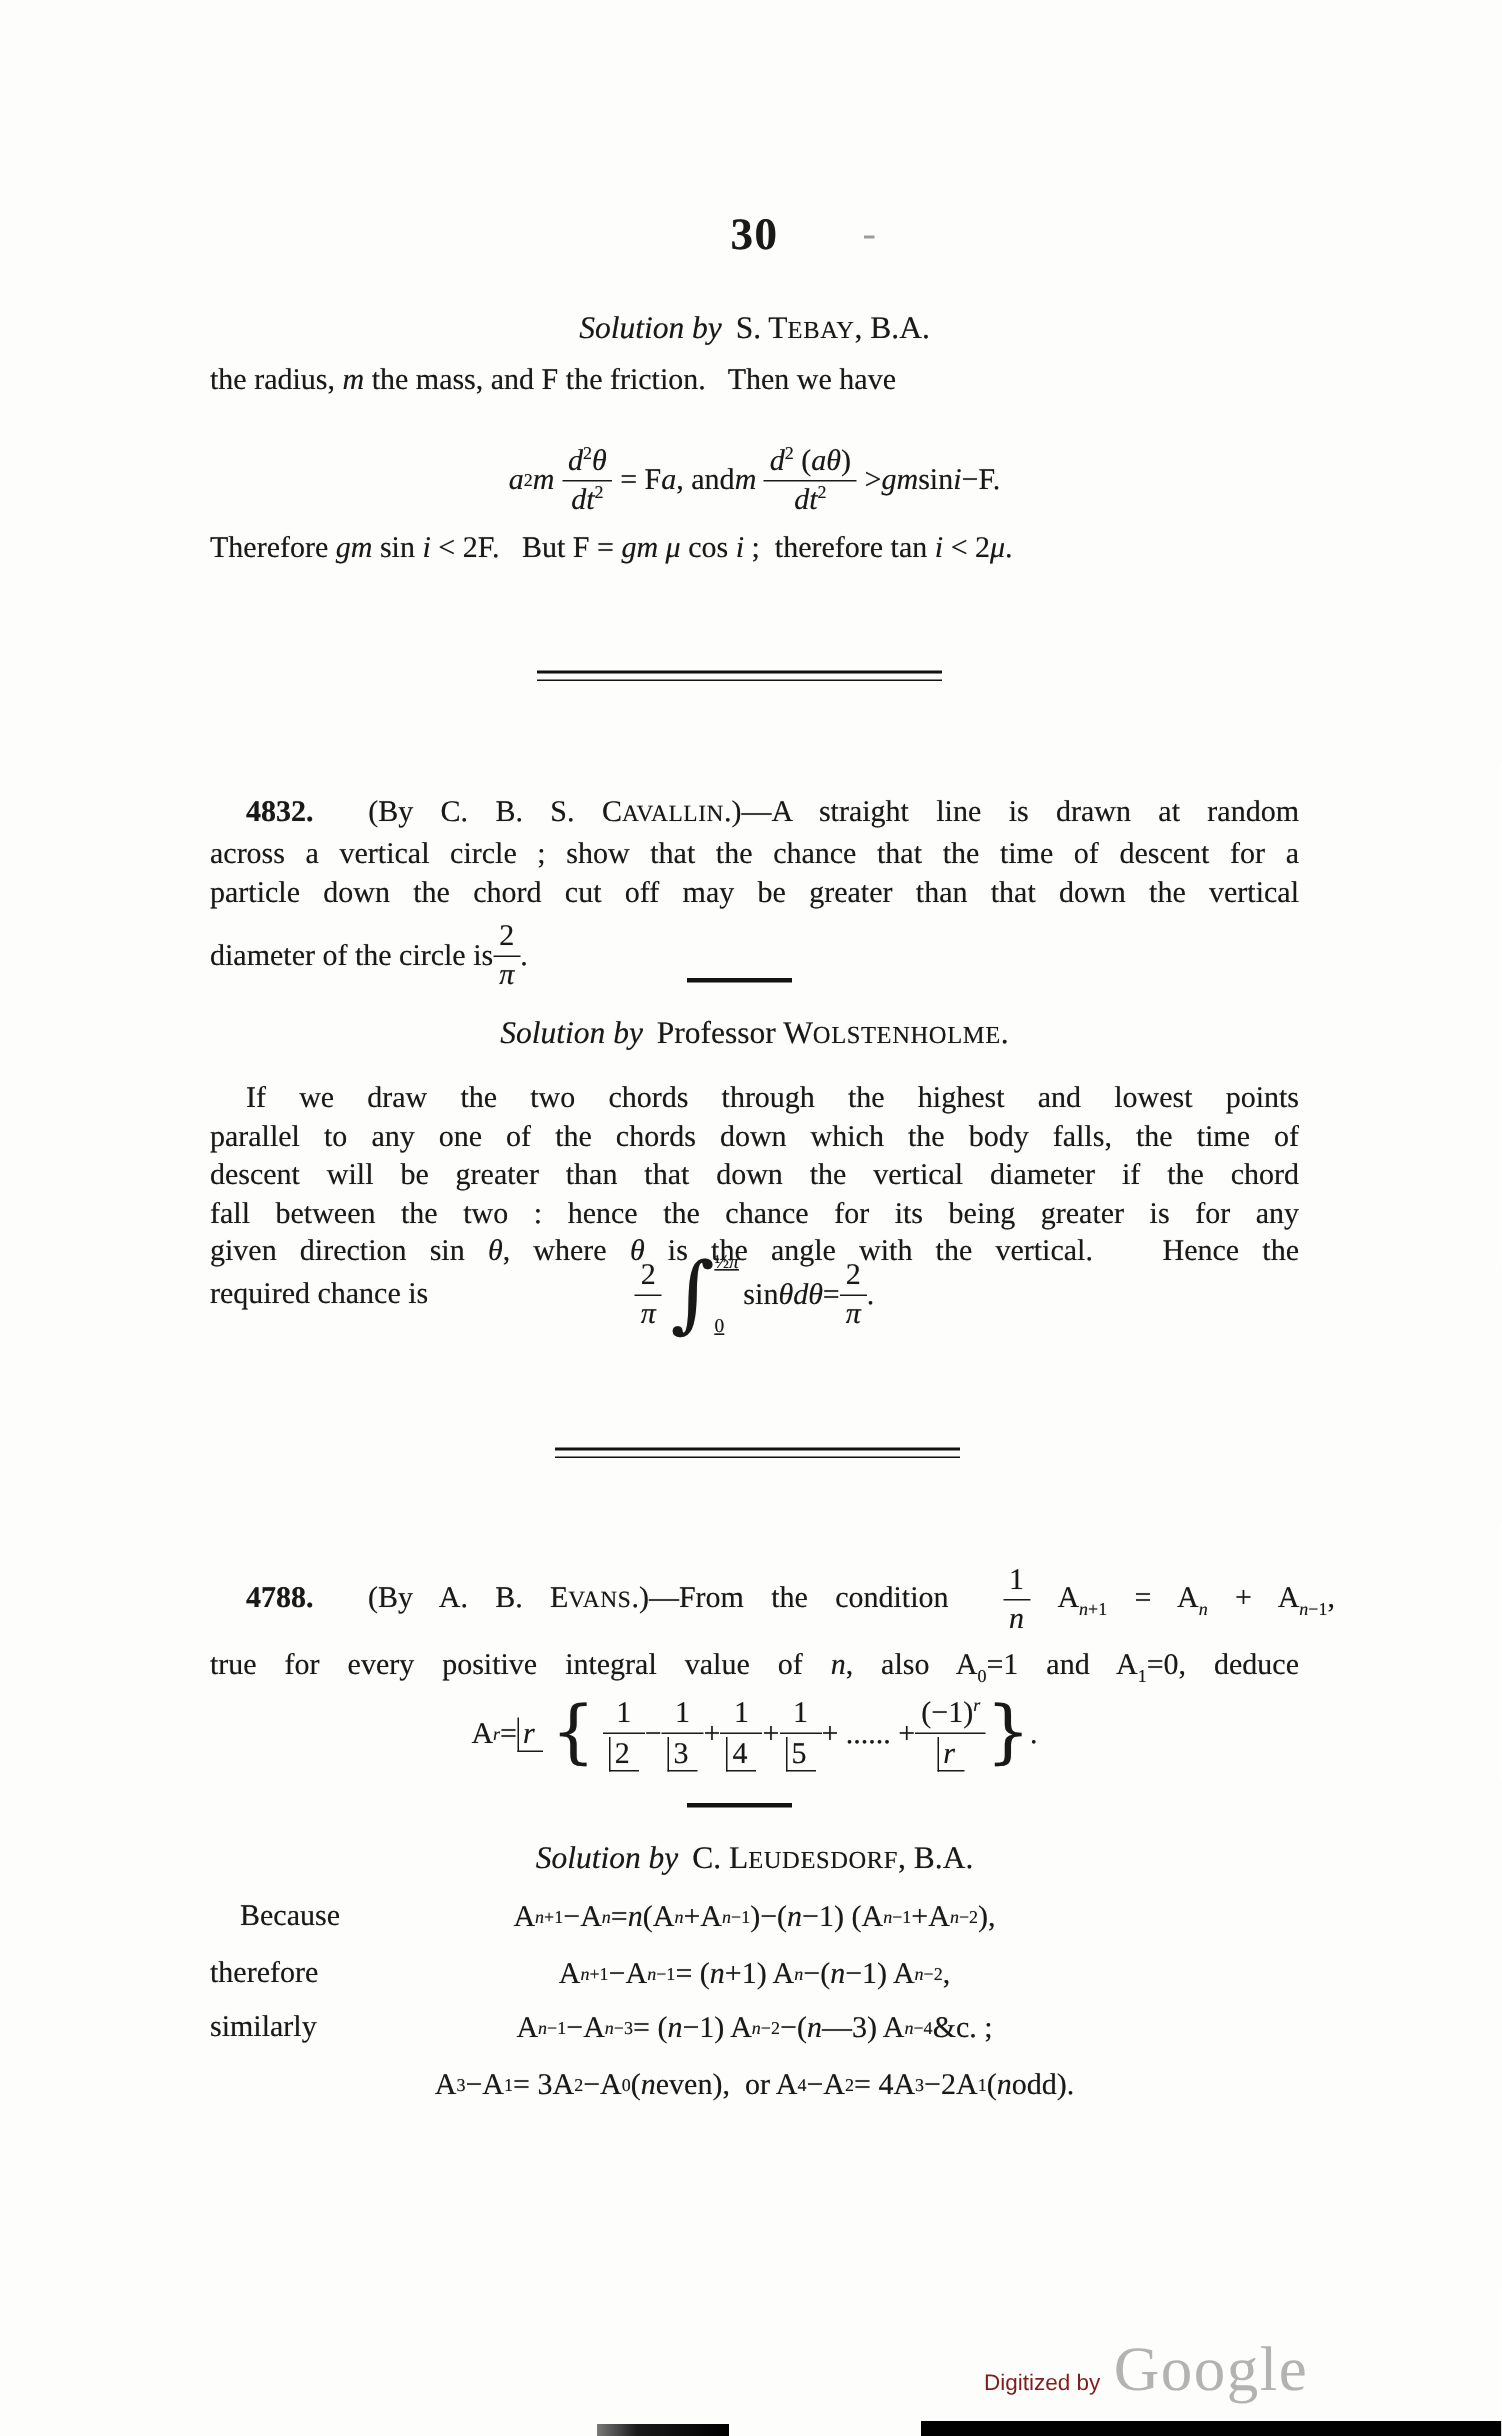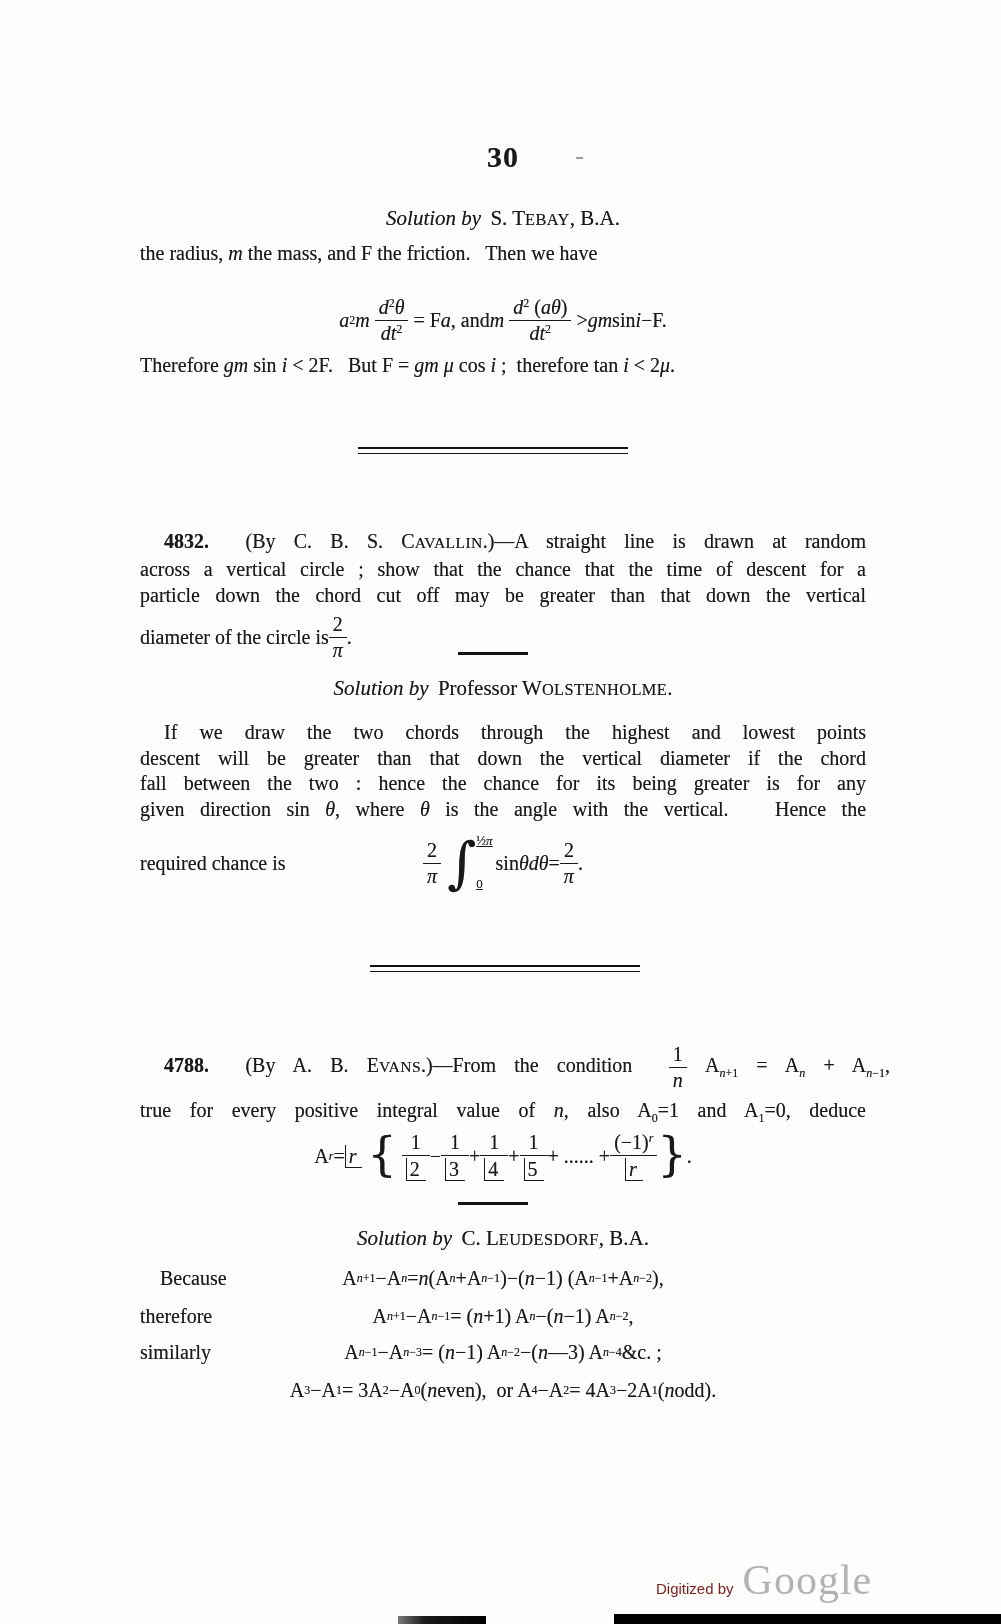--- a/index.html
+++ b/index.html
@@ -124,20 +124,21 @@
           <span class="bot"><i>π</i></span>
         </span>.</div>
   </div>
 
   <div class="short-rule rule-s1"></div>
 
   <div class="col sol-head wols-head"><i>Solution by</i> Professor W<span class="sc">OLSTENHOLME</span>.</div>
 
   <div class="col body-text wols-para">
     <div class="line jl ind">If we draw the two chords through the highest and lowest points</div>
+    <div class="line jl">parallel to any one of the chords down which the body falls, the time of</div>
     <div class="line jl">descent will be greater than that down the vertical diameter if the chord</div>
     <div class="line jl">fall between the two : hence the chance for its being greater is for any</div>
     <div class="line jl">given direction sin <i>θ</i>, where <i>θ</i> is the angle with the vertical. &nbsp; Hence the</div>
   </div>
 
   <div class="col chance-row">
     <span class="chance-label">required chance is</span>
     <div class="chance-math"><span class="frac">
           <span class="top">2</span>
           <span class="bot"><i>π</i></span>

